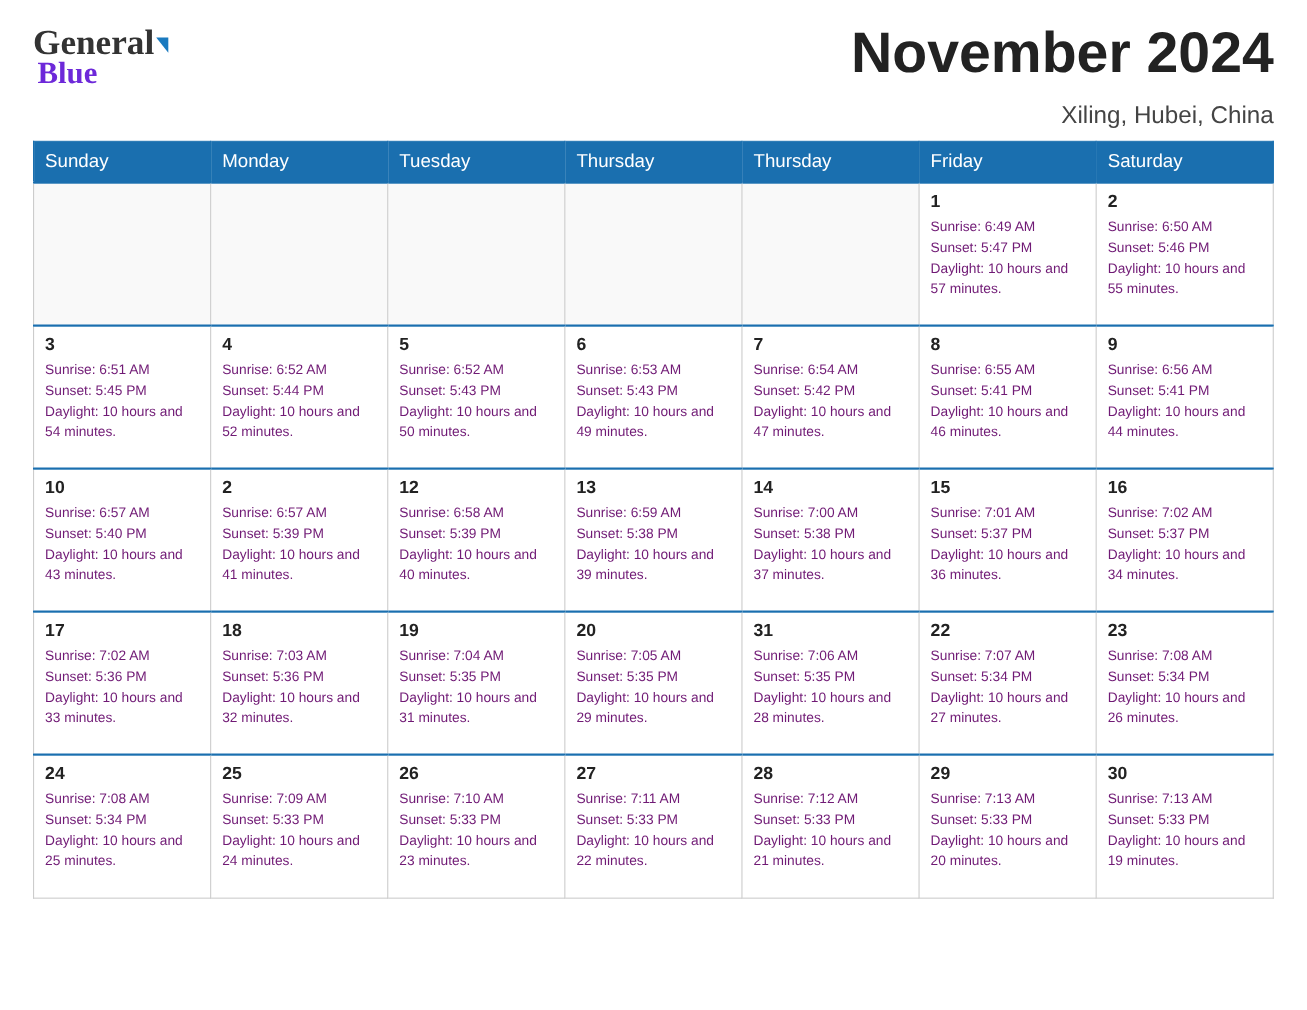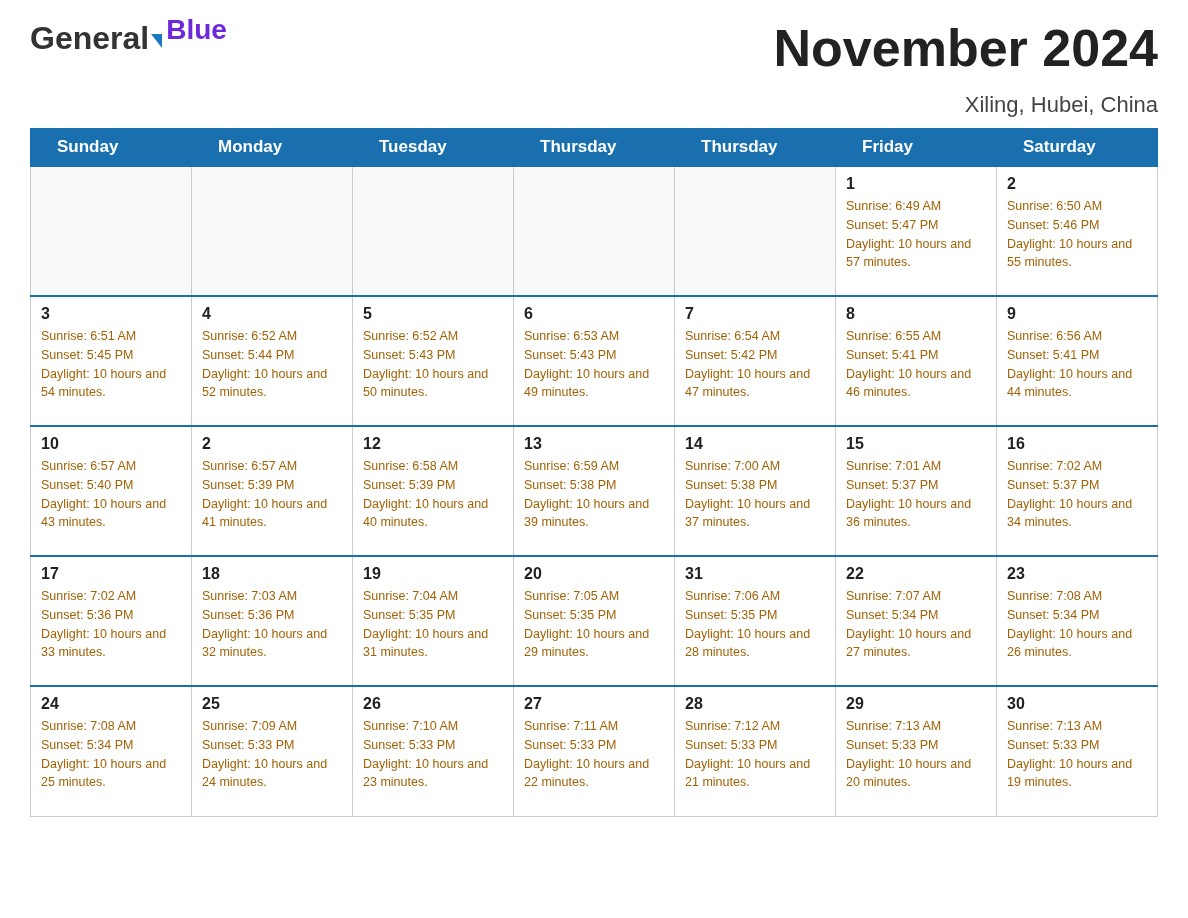--- a/index.html
+++ b/index.html
@@ -11,22 +11,23 @@
       min-height: 918px;
     }
     .header-section {
       display: flex;
       justify-content: space-between;
       align-items: flex-start;
       margin-bottom: 10px;
     }
     .logo-area {
       display: flex;
-      flex-direction: row;
+      flex-direction: column;
       align-items: flex-start;
+      font-family: Liberation Serif, serif;
     }
     .title-area {
       text-align: right;
     }
     .month-year {
       font-size: 52px;
       font-weight: bold;
       color: #222;
       line-height: 1.1;
     }
@@ -37,22 +38,22 @@
     }
     .calendar {
       width: 100%;
       border-collapse: collapse;
       margin-top: 10px;
     }
     .calendar th {
       background-color: #1a6faf;
       color: #fff;
       font-size: 17px;
-      font-weight: bold;
-      padding: 8px 26px;
+      font-weight: normal;
+      padding: 8px 10px;
       text-align: left;
       border: 1px solid #1a6faf;
     }
     .calendar td {
       vertical-align: top;
       padding: 8px 10px;
       font-size: 13px;
       color: #333;
       border: 1px solid #ccc;
       width: 14.28%;
@@ -61,21 +62,21 @@
     }
     .day-number {
       font-size: 16px;
       font-weight: bold;
       color: #222;
       margin-bottom: 4px;
     }
     .day-info {
       font-size: 12.5px;
       line-height: 1.5;
-      color: #a16207;
+      color: #701a75;
     }
     .empty-cell {
       background: #f9f9f9;
     }
     .week-row td {
       border-top: 2px solid #1a6faf;
     }
   </style>
 </head>
 <body>

